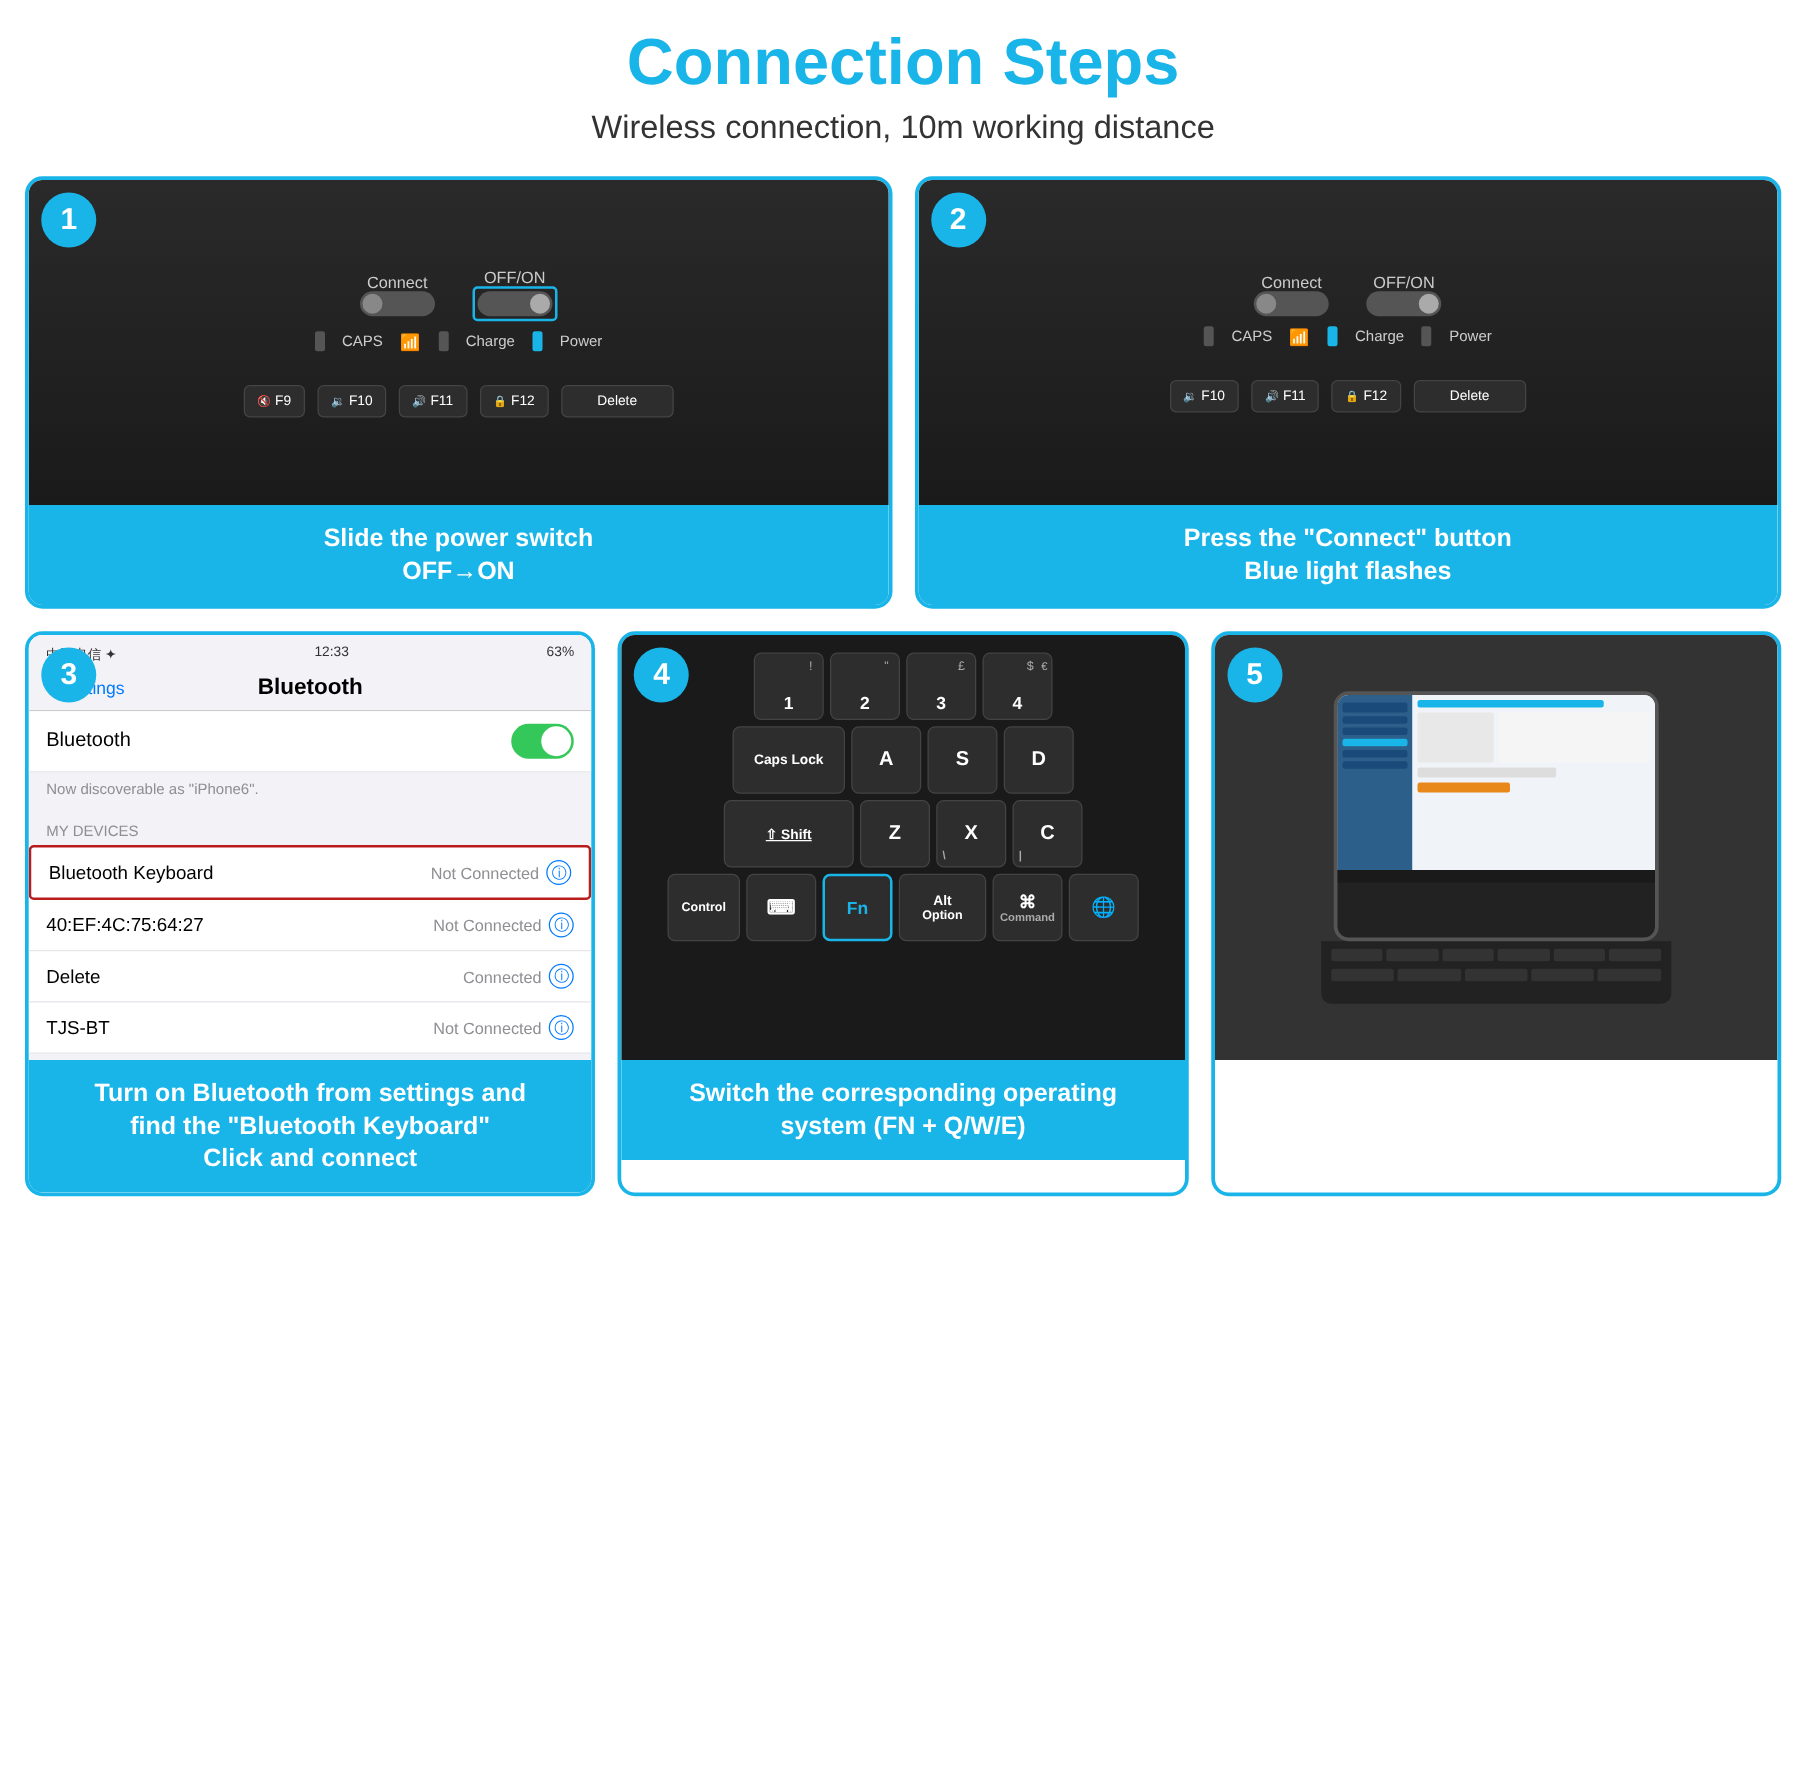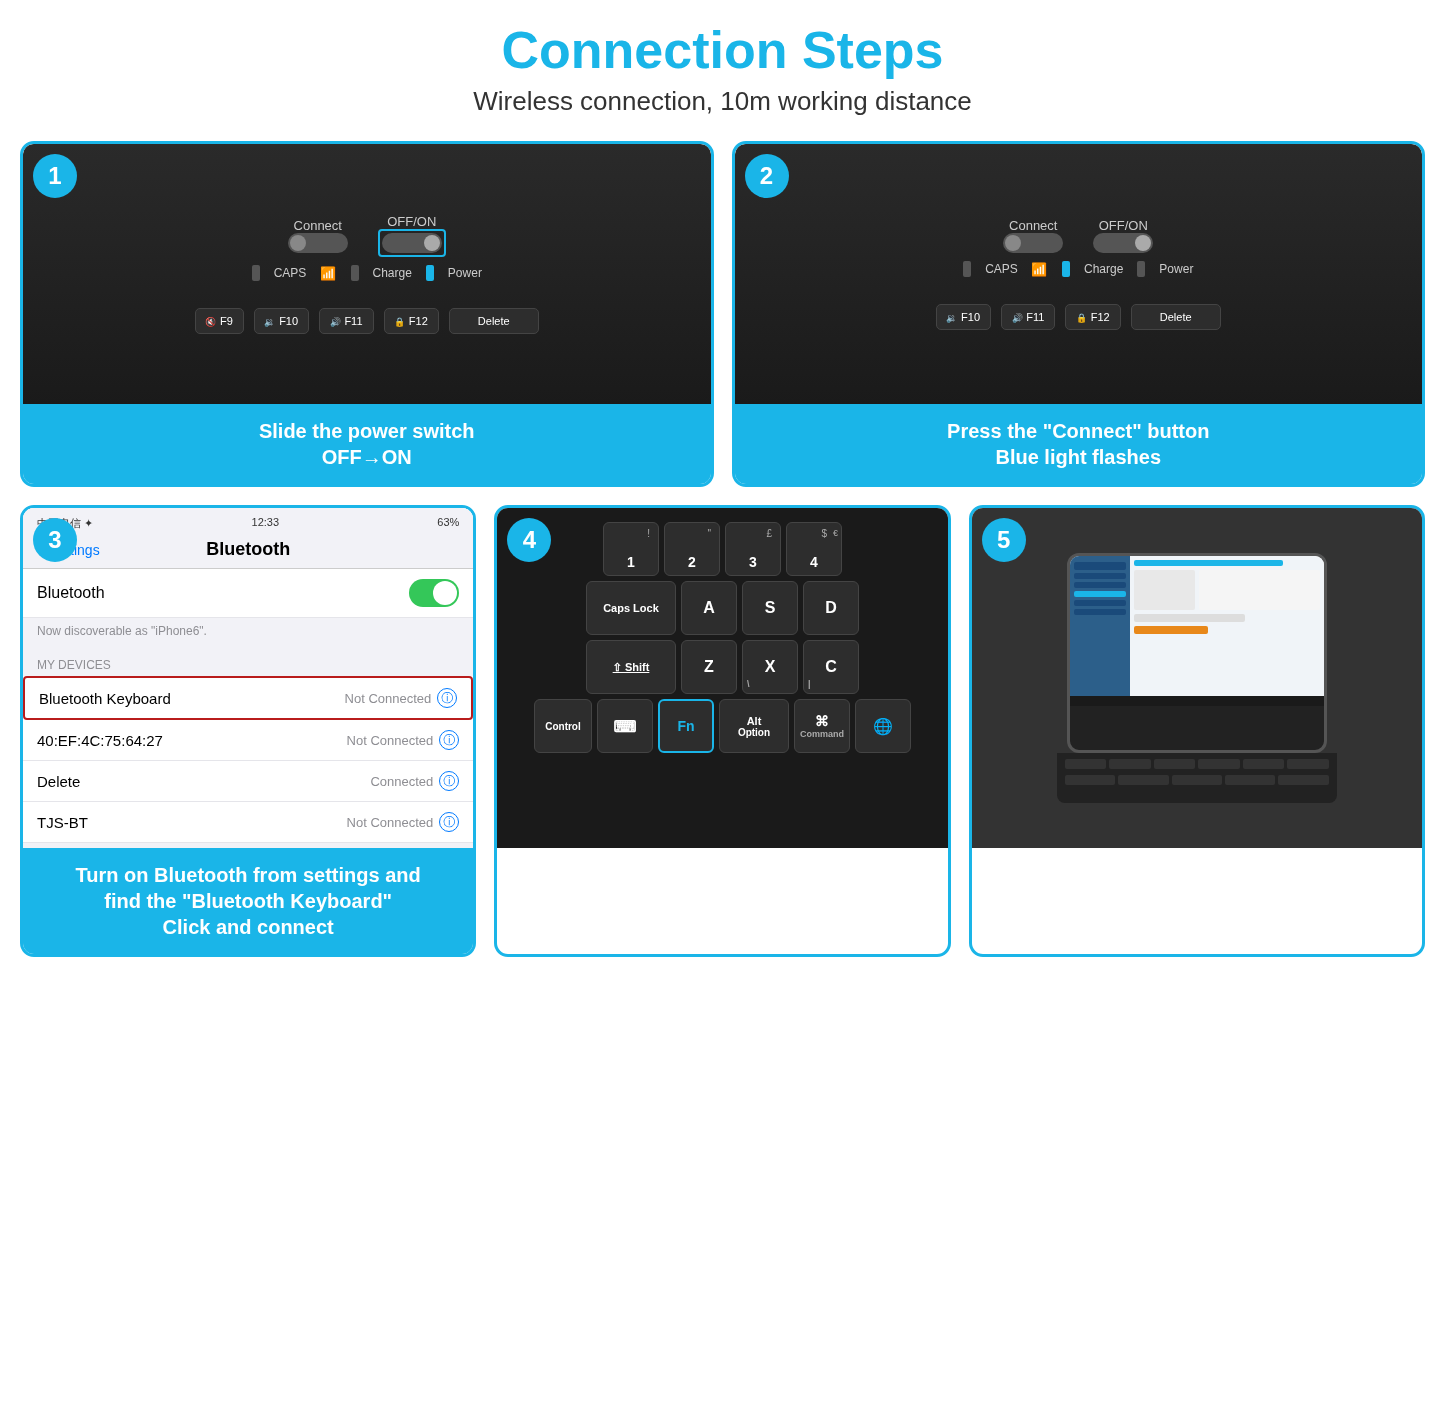--- a/index.html
+++ b/index.html
@@ -623,21 +623,21 @@
         </div>
         <div class="kb-key">
           <span class="kb-key-main">S</span>
         </div>
         <div class="kb-key">
           <span class="kb-key-main">D</span>
         </div>
       </div>
 
       <div class="kb-row">
-        <div class="kb-key wide" style="width:90px;text-decoration:underline;">
+        <div class="kb-key wide" style="width:104px;text-decoration:underline;">
           <span style="font-size:11px;color:#fff;">⇧ Shift</span>
         </div>
         <div class="kb-key">
           <span class="kb-key-main">Z</span>
         </div>
         <div class="kb-key">
           <span class="kb-key-main">X</span>
           <span style="position:absolute;bottom:4px;left:4px;font-size:9px;color:#aaa;">\</span>
         </div>
         <div class="kb-key">
@@ -659,20 +659,24 @@
           <span style="font-size:10px;color:#fff;">Option</span>
         </div>
         <div class="kb-key">
           <span style="font-size:14px;color:#fff;">⌘</span>
           <span style="font-size:9px;color:#aaa;">Command</span>
         </div>
         <div class="kb-key">
           <span style="font-size:16px;">🌐</span>
         </div>
       </div>
+    </div>
+    <div class="card-caption">
+      <span>Switch the corresponding operating</span><br>
+      <span>system (FN + Q/W/E)</span>
     </div>
   </div>
 
   <div class="card">
     <div class="step-number">5</div>
     <div class="tablet-demo">
       <div style="display:flex;flex-direction:column;align-items:center;">
         <div class="tablet-device">
           <div class="tablet-screen">
             <div class="tablet-screen-content">

